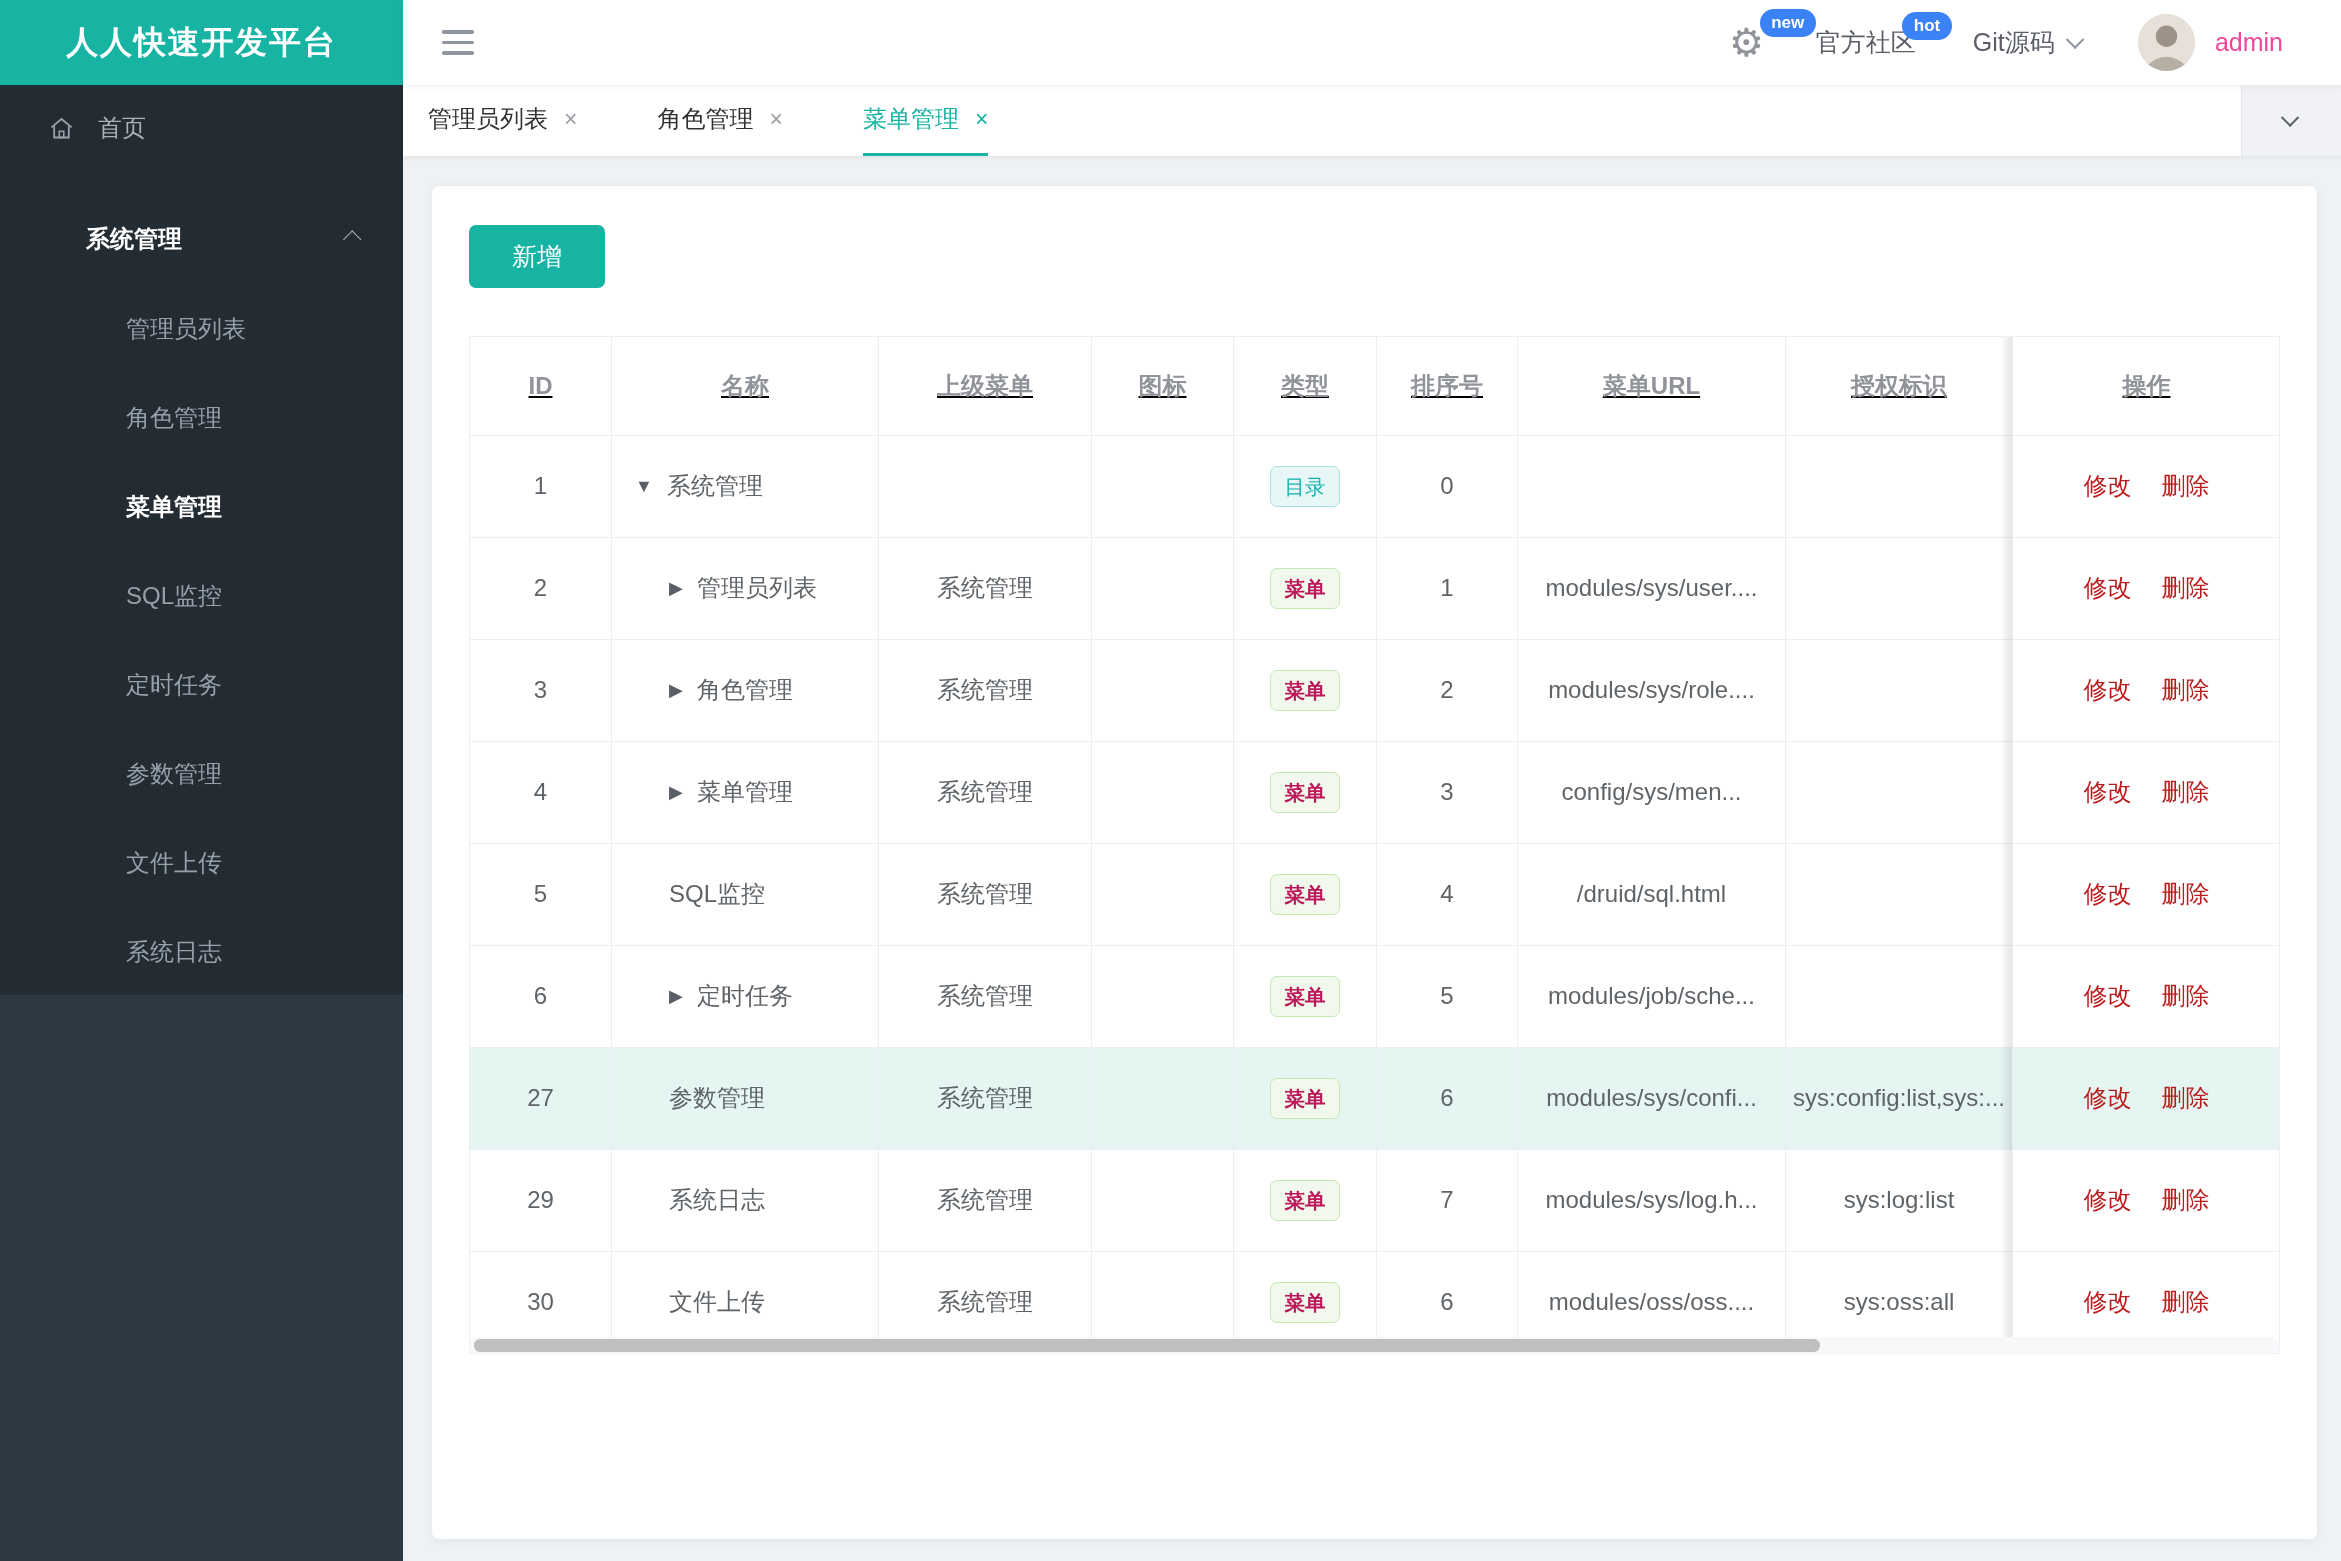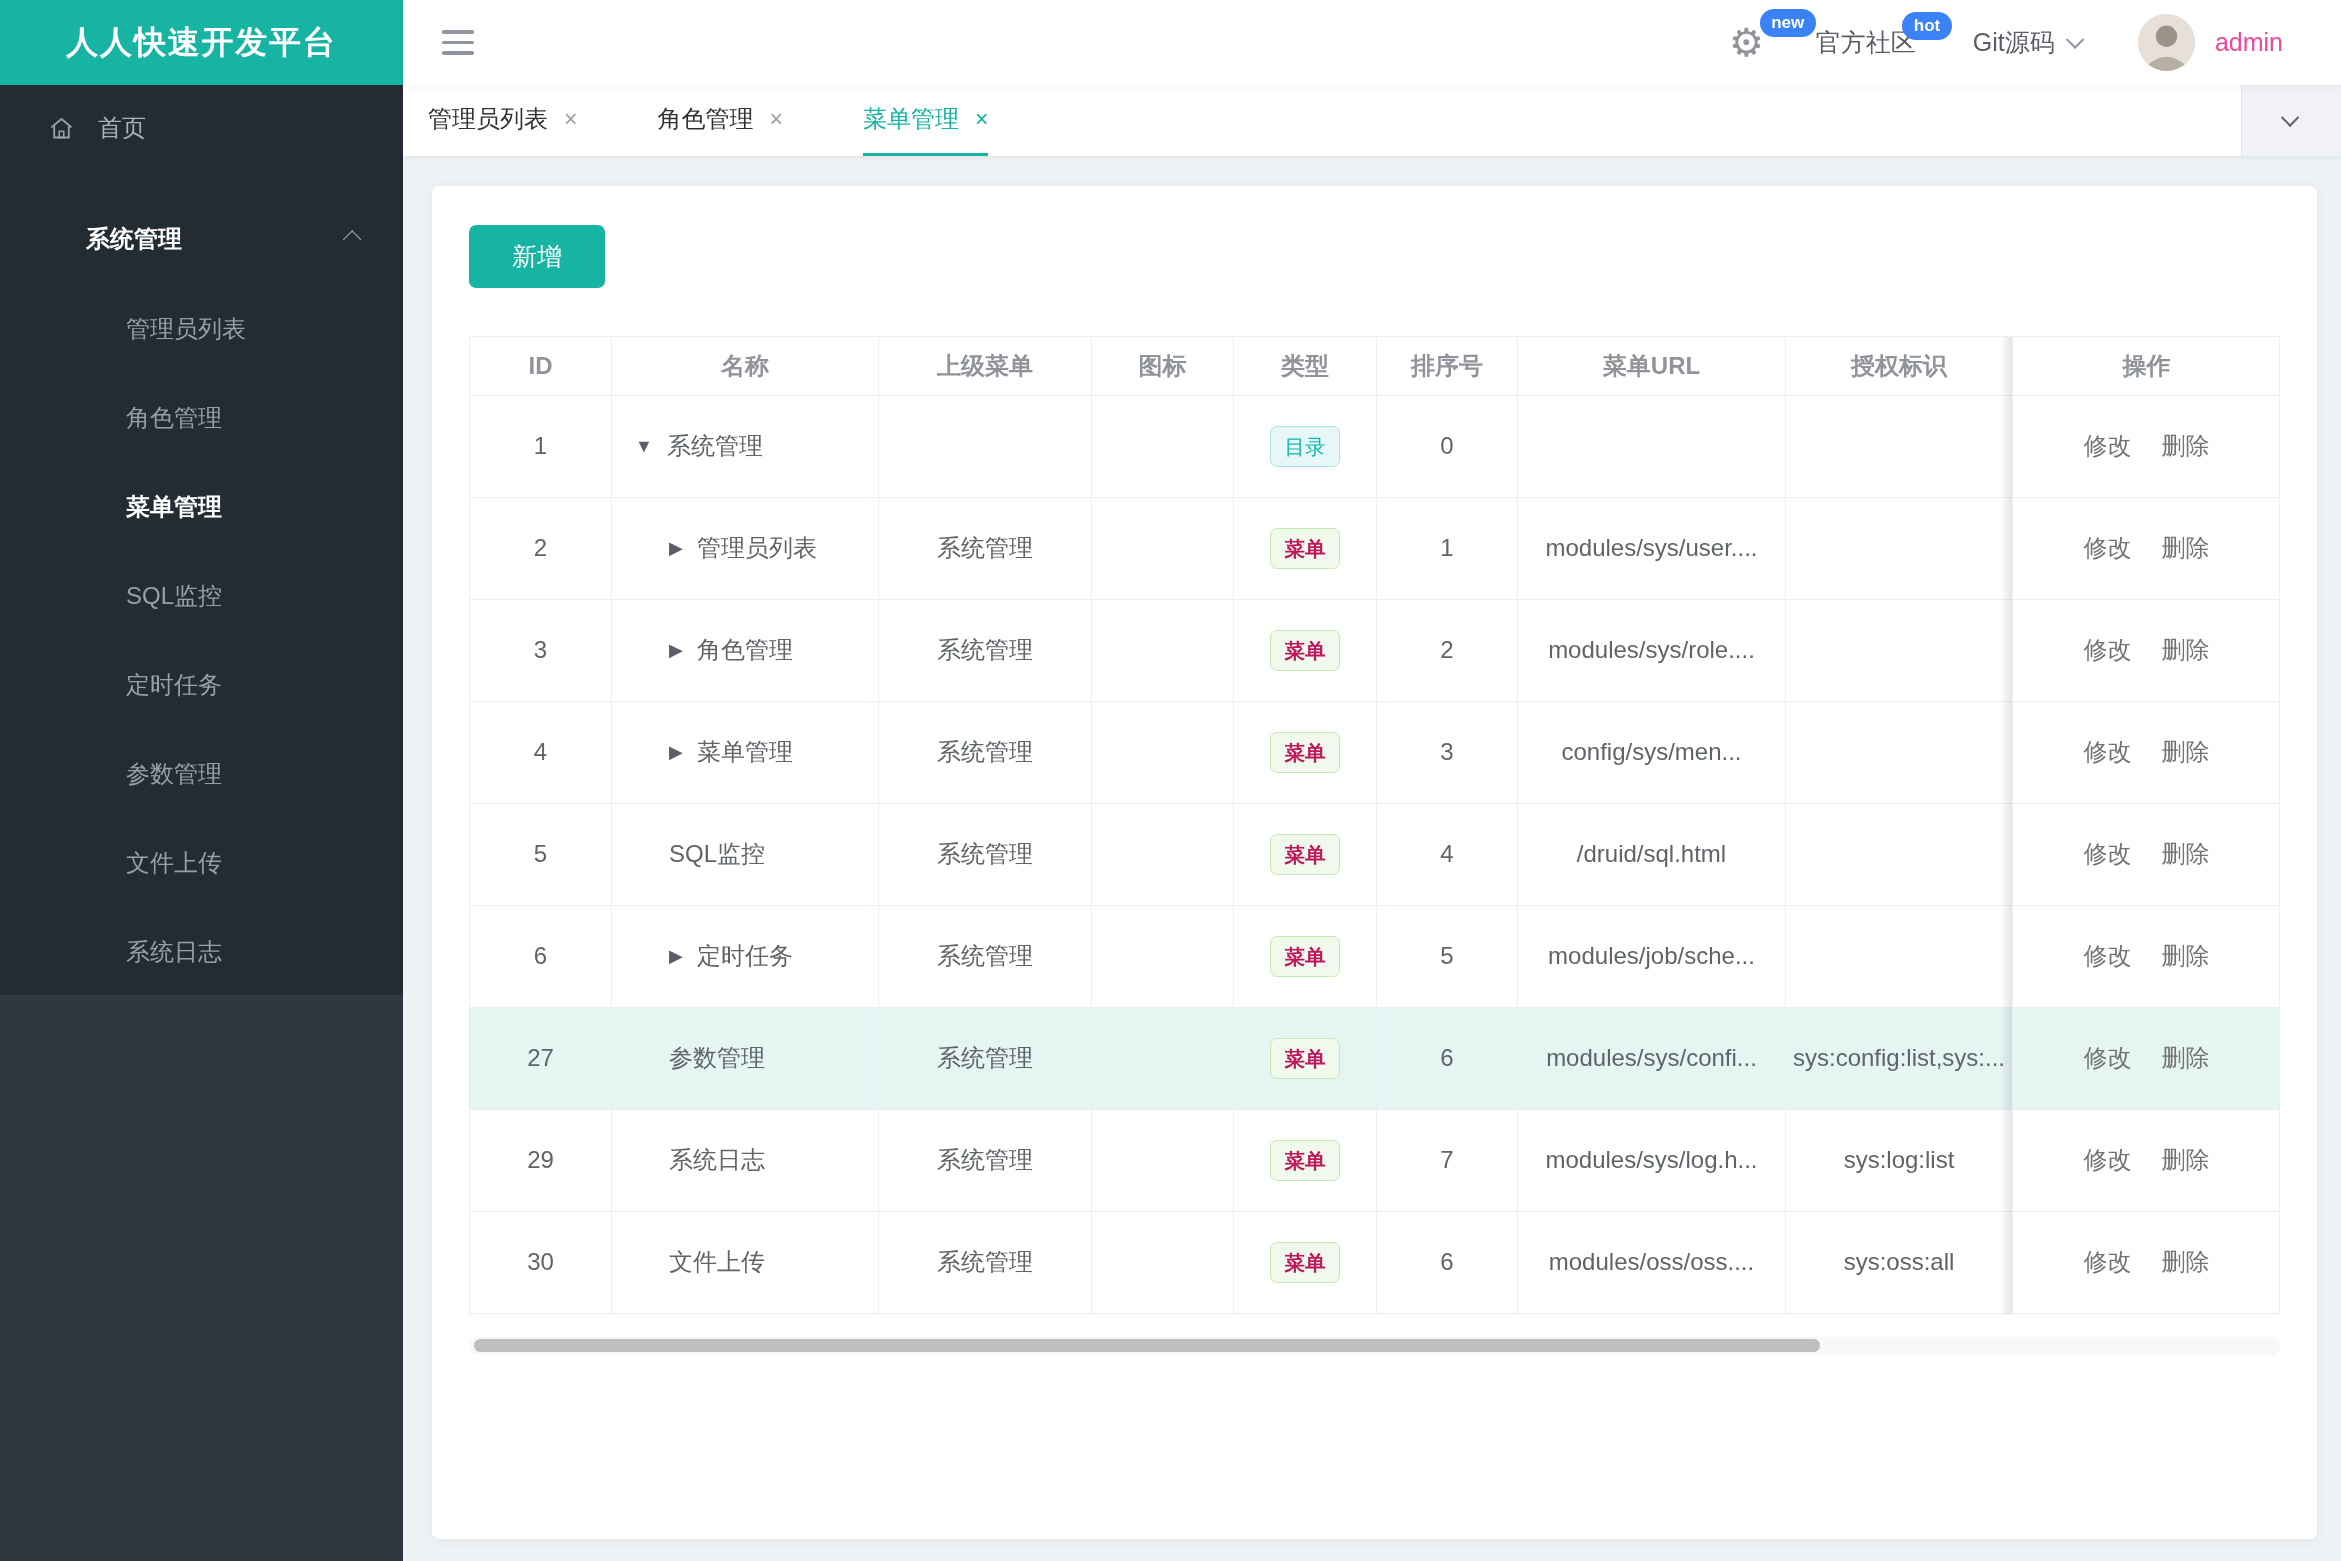--- a/index.html
+++ b/index.html
@@ -54,34 +54,34 @@
   .content { position:absolute; left:403px; top:157px; width:1939px; height:1405px; background:#EFF2F5; }
   .card { position:absolute; left:29px; top:28.5px; width:1885px; height:1353px; background:#fff;
     border-radius:7.1px; box-shadow:0 1.8px 10.7px rgba(0,0,0,0.06); }
   .btn-add { position:absolute; left:37px; top:39px; width:136px; height:63px; background:#17B3A3; color:#fff;
     border:none; border-radius:7.1px; font-size:25px; font-family:inherit; cursor:pointer; }
 
   
   .table { position:absolute; left:37px; top:150px; width:1811px; border:0.9px solid #EBEEF5; border-bottom:none; }
   .tr { display:grid; grid-template-columns:142px 267px 213px 142px 143px 141px 268px 227px 267px;
     border-bottom:0.9px solid #EBEEF5; background:#fff; }
-  .tr.head { height:59px; }
+  .tr.head { height:99px;text-decoration:underline; }
   .tr.body-row { height:102px; cursor:pointer; }
   .tr.hl { background:#E5F5F2; }
   .td, .th { display:flex; align-items:center; justify-content:center; border-right:0.9px solid #EBEEF5;
     font-size:24px; color:#5F6468; overflow:hidden; white-space:nowrap; }
   .td:last-child, .th:last-child { border-right:none; }
   .th { color:#909399; font-weight:bold; }
   .td-name { justify-content:flex-start; padding-left:57px; }
   .td-name.root { padding-left:23px; }
   .tree-arrow { font-size:18px; color:#5A5E66; margin-right:14.2px; cursor:pointer; }
   .tag { display:inline-block; height:41px; line-height:39px; padding:0 13.4px; border-radius:7px; font-size:20.5px; }
   .tag-dir { color:#13B5B1; background:#E7F7F7; border:0.9px solid #A9E3DF; }
   .tag-menu { color:#be185d; background:#F0F9EB; border:0.9px solid #C6E8B3;font-weight:bold; }
-  .op-link { color:#737373; font-size:24px; cursor:pointer; }
+  .op-link { color:#b91c1c; font-size:24px; cursor:pointer; }
   .op-link + .op-link { margin-left:30px; }
   .fixed-shadow { position:absolute; top:0; right:267px; width:12.5px; height:100%;
     background:linear-gradient(to right, rgba(0,0,0,0), rgba(0,0,0,0.10)); pointer-events:none; }
 
   
   .hscroll { position:absolute; left:37px; top:1151px; width:1811px; height:18px; background:#F7F8FA; border-radius:9px; }
   .hscroll .thumb { position:absolute; left:4.5px; top:2.7px; width:1346px; height:12.5px; background:#BFBFBF; border-radius:6.2px; cursor:grab; }
 </style>
 </head>
 <body>

